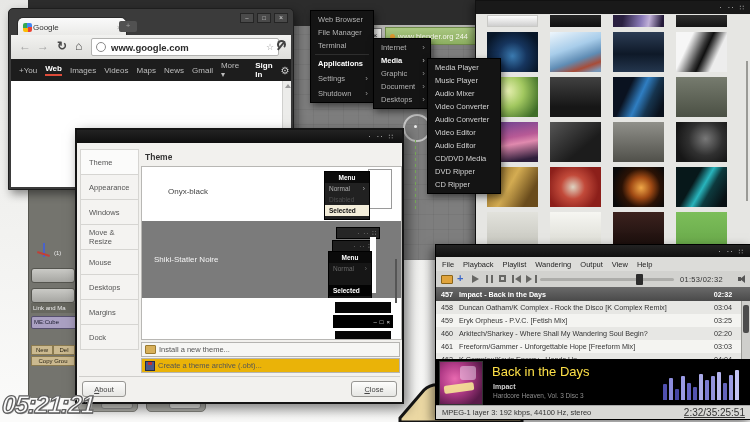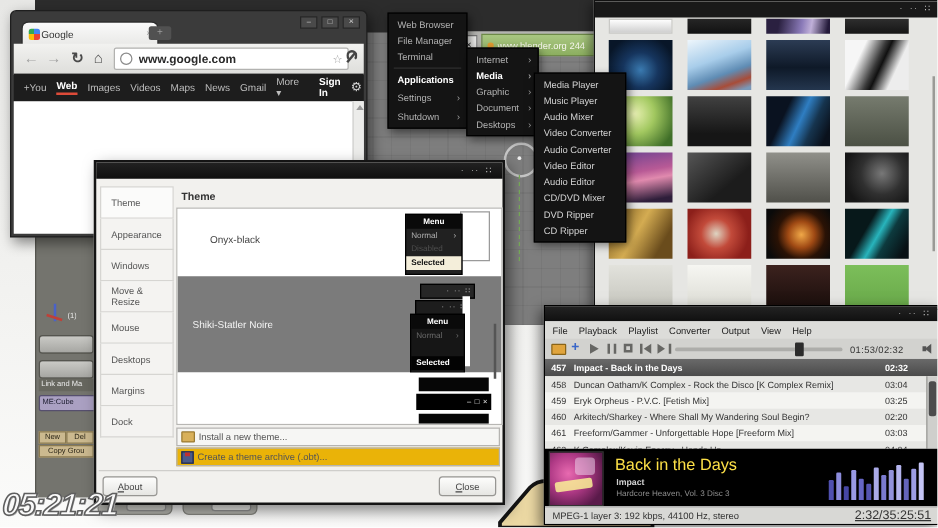--- a/index.html
+++ b/index.html
@@ -25,21 +25,21 @@
   .sbtab{height:24px;display:flex;align-items:center;padding-left:8px;font-size:7.5px;color:#555;
     background:#f4f3f1;border:1px solid #d6d5d2;border-top:none;}
   .sbtab.active{background:#fbfbfa;}
   
   .pv-item{height:11px;display:flex;align-items:center;padding:0 4px;font-size:6.5px;}
   
   .pmenu{font-size:7.5px;color:#1e1e1e;}
   .plrow{height:13px;display:flex;align-items:center;font-size:7.2px;color:#333;}
   .plrow .n{width:18px;padding-left:5px;flex:none;}
   .plrow .t{flex:1;white-space:nowrap;overflow:hidden;}
-  .plrow .d{width:30px;text-align:left;padding-right:4px;flex:none;}
+  .plrow .d{width:30px;text-align:center;padding-right:4px;flex:none;}
   .vbar{width:4px;border-radius:1px 1px 0 0;}
   .tbicon{display:inline-block;}
   button{font-family:inherit;}
 </style>
 </head>
 <body>
 
 <div id="screen">
 
   <svg class="a" style="left:396px;top:382px;" width="130" height="40" viewBox="0 0 130 40">
@@ -350,21 +350,21 @@
         <span>·</span>
         <span>··</span>
         <span>∷</span>
       </div>
     </div>
 
     <div class="a" style="left:0;top:12px;width:315px;height:14px;background:#dcdcd9;display:flex;align-items:center;gap:9px;padding-left:6px;box-sizing:border-box;">
       <span class="pmenu">File</span>
       <span class="pmenu">Playback</span>
       <span class="pmenu">Playlist</span>
-      <span class="pmenu">Converter</span>
+      <span class="pmenu">Wandering</span>
       <span class="pmenu">Output</span>
       <span class="pmenu">View</span>
       <span class="pmenu">Help</span>
     </div>
 
     <div class="a" style="left:0;top:26px;width:315px;height:16px;background:#d2d2cf;border-bottom:1px solid #b4b4b0;">
       <span class="a tbicon" style="left:5px;top:4px;width:10px;height:7px;background:#e0a43c;border:1px solid #8a6418;border-radius:1px;"></span>
       <span class="a" style="left:21px;top:1px;color:#3a66c8;font-weight:bold;font-size:11px;">+</span>
       <span class="a tbicon" style="left:36px;top:4px;width:0;height:0;border-left:7px solid #676764;border-top:4px solid transparent;border-bottom:4px solid transparent;"></span>
       <span class="a tbicon" style="left:50px;top:4px;width:7px;height:8px;border-left:2px solid #676764;border-right:2px solid #676764;box-sizing:border-box;"></span>
@@ -516,21 +516,21 @@
     <div class="om-item" style="color:#d2d2d2;">
         <span class="lbl">Audio Converter</span>
       </div>
     <div class="om-item" style="color:#d2d2d2;">
         <span class="lbl">Video Editor</span>
       </div>
     <div class="om-item" style="color:#d2d2d2;">
         <span class="lbl">Audio Editor</span>
       </div>
     <div class="om-item" style="color:#d2d2d2;">
-        <span class="lbl">CD/DVD Mixer</span>
+        <span class="lbl">CD/DVD Media</span>
       </div>
     <div class="om-item" style="color:#d2d2d2;">
         <span class="lbl">DVD Ripper</span>
       </div>
     <div class="om-item" style="color:#d2d2d2;">
         <span class="lbl">CD Ripper</span>
       </div>
   </div>
 
   <div class="a nw" style="left:2px;top:390px;font-size:25px;font-weight:bold;font-style:italic;color:#fafafa;

